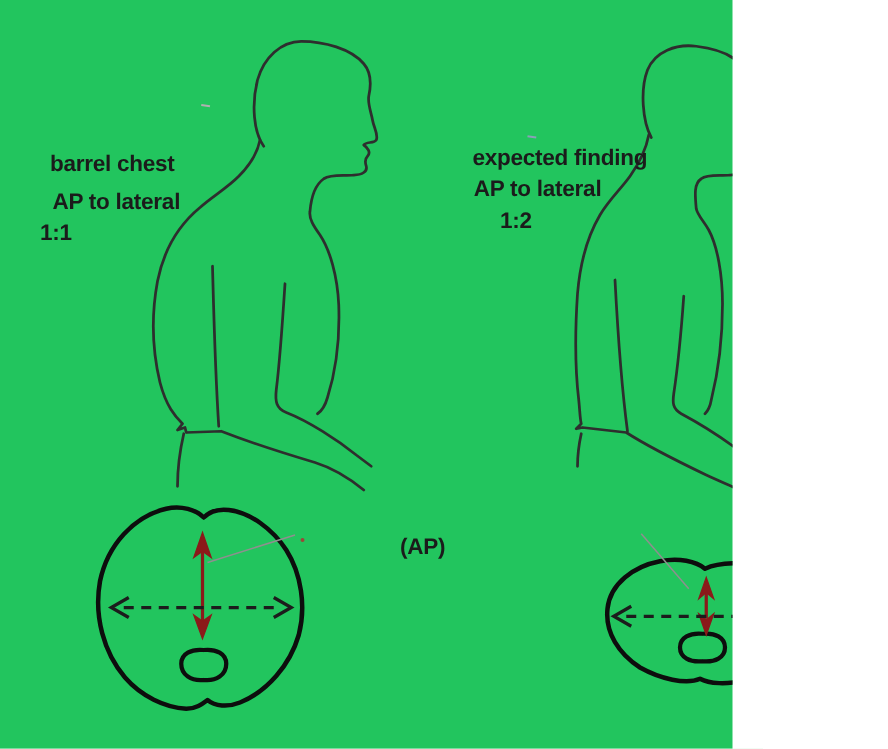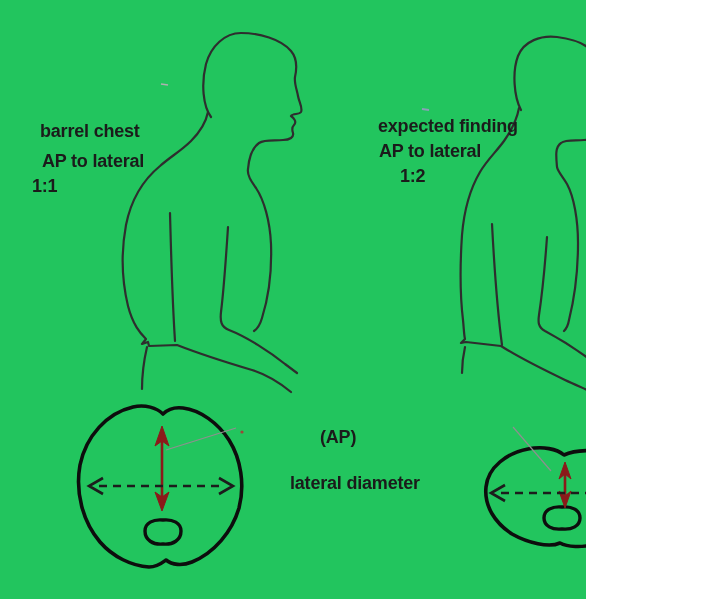--- a/index.html
+++ b/index.html
@@ -176,14 +176,13 @@
 
   <div class="label" style="left:40px;  top:121px;">barrel chest</div>
   <div class="label" style="left:42px;  top:151px;">AP to lateral</div>
   <div class="label" style="left:32px;  top:176px;">1:1</div>
 
   <div class="label" style="left:378px; top:116px;">expected finding</div>
   <div class="label" style="left:379px; top:141px;">AP to lateral</div>
   <div class="label" style="left:400px; top:166px;">1:2</div>
 
   <div class="label" style="left:292px; top:427px;margin-left:28px;">(AP)</div>
-  <div class="label" style="left:290px; top:473px;">lateral diameter</div>
 </div>
 
 </body></html>

